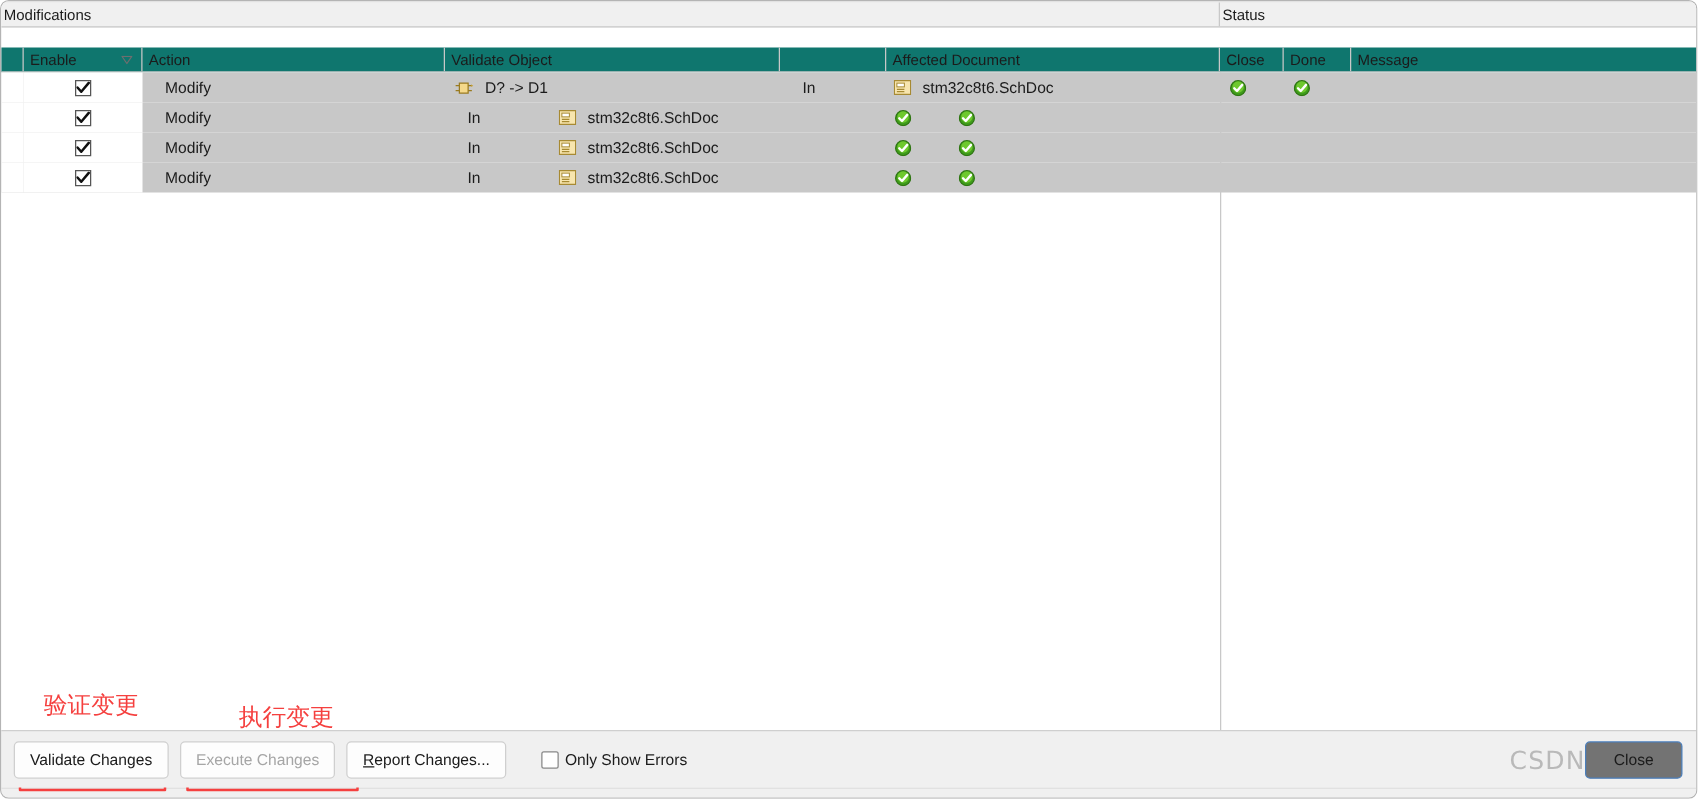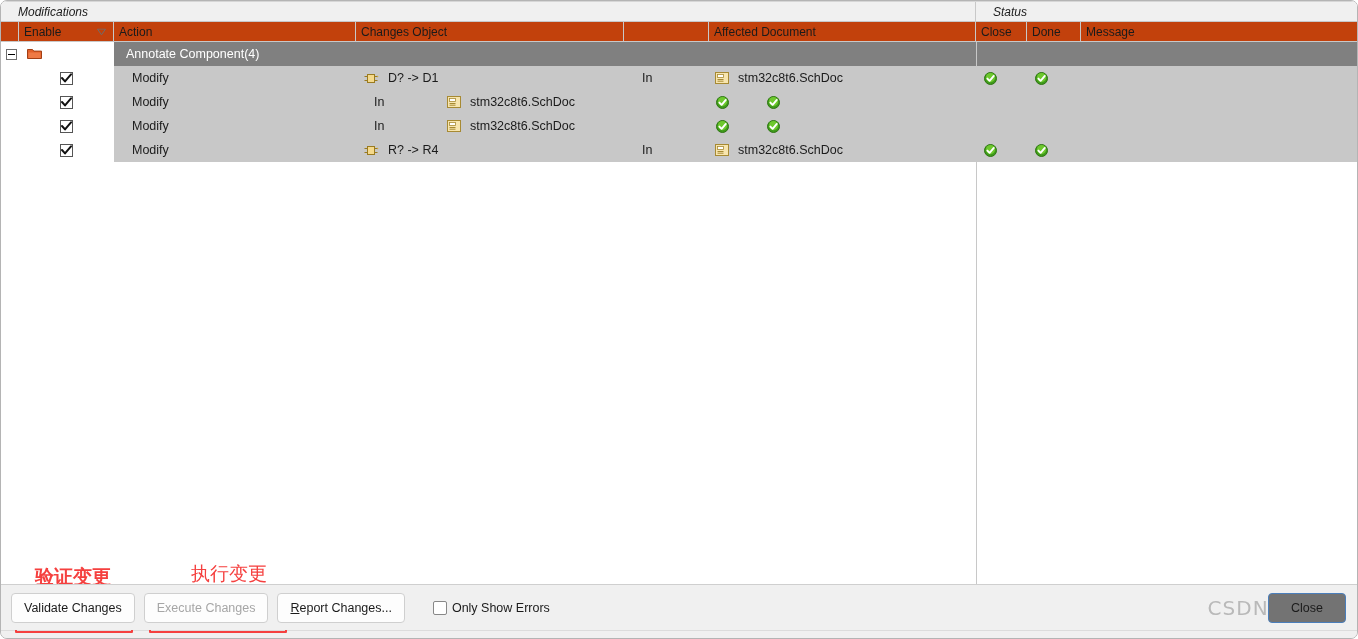--- a/index.html
+++ b/index.html
@@ -59,35 +59,35 @@
     display: flex;
     height: 20px;
     flex: 0 0 20px;
     background: #f0f0f0;
     border-bottom: 1px solid #c8c8c8;
     font-size: 12px;
     color: #1b1b1b;
   }
   .group-header .gcell {
     display: flex; align-items: center;
-    padding-left: 17px;
+    padding-left: 2px;
     border-right: 1px solid #c8c8c8;
     height: 100%;
-    font-style: italic;
   }
   .group-header .gcell:last-child { border-right: none; }
 
   .col-header {
     display: flex;
     height: 20px;
     flex: 0 0 20px;
-    background: #c2410c;
+    background: #0f766e;
     border-bottom: 1px solid #c8c8c8;
     font-size: 12px;
     color: #1b1b1b;
+    margin-top: 16px;
   }
   .col-header .hcell {
     display: flex; align-items: center;
     padding-left: 5px;
     border-right: 1px solid #c8c8c8;
     height: 100%;
     position: relative;
     white-space: nowrap;
     overflow: hidden;
   }
@@ -268,66 +268,91 @@
 
     <div class="col-header">
       <div class="hcell" style="width:18px"></div>
       <div class="hcell" style="width:95px">
         <span>Enable</span>
         <svg class="sort-caret" width="9" height="7" viewBox="0 0 9 7">
           <path d="M0.5 0.5 L8.5 0.5 L4.5 6.3 Z" fill="none" stroke="#6e6e6e" stroke-width="1"></path>
         </svg>
       </div>
       <div class="hcell" style="width:242px">Action</div>
-      <div class="hcell" style="width:268px">Changes Object</div>
+      <div class="hcell" style="width:268px">Validate Object</div>
       <div class="hcell" style="width:85px"></div>
       <div class="hcell" style="width:267px">Affected Document</div>
       <div class="hcell" style="width:51px">Close</div>
       <div class="hcell" style="width:54px">Done</div>
       <div class="hcell" style="flex:1">Message</div>
     </div>
 
     <div class="rows" id="rows-container">
       <div class="status-divider" style="left:975px"></div>
-    <div class="row group">
-          <div class="cell" style="width:18px;background:#fff;overflow:visible">
-     <div class="tree-toggle">
-              <div class="minus"></div>
-            </div>
-   </div>
-   <div class="cell" style="width:95px;background:#fff;padding-left:2px">
-            <svg class="folder-icon" width="15" height="12" viewBox="0 0 15 12">
-    <path d="M0.5 1.5 h5 l1.3 1.6 h7.7 v7.4 h-14 z" fill="#e2602a" stroke="#a23f14" stroke-width="1"></path>
-    <path d="M1.5 4.6 h12 v5.4 h-12 z" fill="#ef7a45"></path>
-  </svg>
-          </div>
-   <div class="cell" style="flex:1">
-            <span class="group-label">Annotate Component(4)</span>
+        <div class="row data">
+          <div class="cell" style="width:18px;background:#fff"></div>
+     <div class="cell" style="width:95px;background:#fff;justify-content:center">
+       <span class="row-check">
+              <svg width="11" height="10" viewBox="0 0 11 10">
+    <path d="M1 5 L4 8.4 L10 1.3" stroke="#111" stroke-width="2" fill="none" stroke-linecap="round" stroke-linejoin="round"></path>
+  </svg>
+            </span>
+     </div>
+     <div class="cell pad" style="width:242px">
+       <span>Modify</span>
+     </div>
+     <div class="cell" style="width:268px;padding-left:8px">
+       <svg class="comp-icon" width="15" height="11" viewBox="0 0 15 11">
+    <rect x="3.5" y="1.5" width="7" height="8" fill="#f5d98b" stroke="#9a7b20" stroke-width="1"></rect>
+    <path d="M0.5 3.5 H3.5 M0.5 7.5 H3.5 M10.5 3.5 H13.5 M10.5 7.5 H13.5" stroke="#9a7b20" stroke-width="1"></path>
+    <path d="M13 2.4 L14.6 3.5 L13 4.6 Z" fill="#c9a43a"></path>
+  </svg>
+            <span class="obj-text">D? -&gt; D1</span>
+     </div>
+     <div class="cell pad" style="width:85px">
+       <span>In</span>
+     </div>
+     <div class="cell" style="width:267px;padding-left:6px">
+       <svg class="doc-icon" width="14" height="12" viewBox="0 0 14 12">
+    <rect x="0.5" y="0.5" width="13" height="11" fill="#f7e5ae" stroke="#a78a33" stroke-width="1"></rect>
+    <rect x="2.5" y="2.5" width="6" height="3" fill="#fff" stroke="#a78a33" stroke-width=".8"></rect>
+    <path d="M2.5 7.5 H8.5 M2.5 9.2 H8.5" stroke="#a78a33" stroke-width="1"></path>
+  </svg>
+            <span class="doc-text">stm32c8t6.SchDoc</span>
+     </div>
+     <div class="cell" style="width:51px;padding-left:8px">
+            <svg class="check-badge" width="13" height="13" viewBox="0 0 13 13">
+    <circle cx="6.5" cy="6.5" r="6" fill="#3f9b1b" stroke="#2e7512" stroke-width="1"></circle>
+    <circle cx="6.5" cy="5.6" r="4.6" fill="#6ec82e"></circle>
+    <path d="M3.4 6.6 L5.6 8.8 L9.8 3.9" stroke="#ffffff" stroke-width="1.9" fill="none" stroke-linecap="round" stroke-linejoin="round"></path>
+  </svg>
+          </div>
+     <div class="cell" style="width:54px;padding-left:8px">
+            <svg class="check-badge" width="13" height="13" viewBox="0 0 13 13">
+    <circle cx="6.5" cy="6.5" r="6" fill="#3f9b1b" stroke="#2e7512" stroke-width="1"></circle>
+    <circle cx="6.5" cy="5.6" r="4.6" fill="#6ec82e"></circle>
+    <path d="M3.4 6.6 L5.6 8.8 L9.8 3.9" stroke="#ffffff" stroke-width="1.9" fill="none" stroke-linecap="round" stroke-linejoin="round"></path>
+  </svg>
+          </div>
+     <div class="cell pad" style="flex:1">
+            <span></span>
           </div>
         </div>
         <div class="row data">
           <div class="cell" style="width:18px;background:#fff"></div>
      <div class="cell" style="width:95px;background:#fff;justify-content:center">
        <span class="row-check">
               <svg width="11" height="10" viewBox="0 0 11 10">
     <path d="M1 5 L4 8.4 L10 1.3" stroke="#111" stroke-width="2" fill="none" stroke-linecap="round" stroke-linejoin="round"></path>
   </svg>
             </span>
      </div>
      <div class="cell pad" style="width:242px">
        <span>Modify</span>
      </div>
-     <div class="cell" style="width:268px;padding-left:8px">
-       <svg class="comp-icon" width="15" height="11" viewBox="0 0 15 11">
-    <rect x="3.5" y="1.5" width="7" height="8" fill="#f5d98b" stroke="#9a7b20" stroke-width="1"></rect>
-    <path d="M0.5 3.5 H3.5 M0.5 7.5 H3.5 M10.5 3.5 H13.5 M10.5 7.5 H13.5" stroke="#9a7b20" stroke-width="1"></path>
-    <path d="M13 2.4 L14.6 3.5 L13 4.6 Z" fill="#c9a43a"></path>
-  </svg>
-            <span class="obj-text">D? -&gt; D1</span>
-     </div>
      <div class="cell pad" style="width:85px">
        <span>In</span>
      </div>
      <div class="cell" style="width:267px;padding-left:6px">
        <svg class="doc-icon" width="14" height="12" viewBox="0 0 14 12">
     <rect x="0.5" y="0.5" width="13" height="11" fill="#f7e5ae" stroke="#a78a33" stroke-width="1"></rect>
     <rect x="2.5" y="2.5" width="6" height="3" fill="#fff" stroke="#a78a33" stroke-width=".8"></rect>
     <path d="M2.5 7.5 H8.5 M2.5 9.2 H8.5" stroke="#a78a33" stroke-width="1"></path>
   </svg>
             <span class="doc-text">stm32c8t6.SchDoc</span>
@@ -425,73 +450,24 @@
             <svg class="check-badge" width="13" height="13" viewBox="0 0 13 13">
     <circle cx="6.5" cy="6.5" r="6" fill="#3f9b1b" stroke="#2e7512" stroke-width="1"></circle>
     <circle cx="6.5" cy="5.6" r="4.6" fill="#6ec82e"></circle>
     <path d="M3.4 6.6 L5.6 8.8 L9.8 3.9" stroke="#ffffff" stroke-width="1.9" fill="none" stroke-linecap="round" stroke-linejoin="round"></path>
   </svg>
           </div>
      <div class="cell pad" style="flex:1">
             <span></span>
           </div>
         </div>
-        <div class="row data">
-          <div class="cell" style="width:18px;background:#fff"></div>
-     <div class="cell" style="width:95px;background:#fff;justify-content:center">
-       <span class="row-check">
-              <svg width="11" height="10" viewBox="0 0 11 10">
-    <path d="M1 5 L4 8.4 L10 1.3" stroke="#111" stroke-width="2" fill="none" stroke-linecap="round" stroke-linejoin="round"></path>
-  </svg>
-            </span>
-     </div>
-     <div class="cell pad" style="width:242px">
-       <span>Modify</span>
-     </div>
-     <div class="cell" style="width:268px;padding-left:8px">
-       <svg class="comp-icon" width="15" height="11" viewBox="0 0 15 11">
-    <rect x="3.5" y="1.5" width="7" height="8" fill="#f5d98b" stroke="#9a7b20" stroke-width="1"></rect>
-    <path d="M0.5 3.5 H3.5 M0.5 7.5 H3.5 M10.5 3.5 H13.5 M10.5 7.5 H13.5" stroke="#9a7b20" stroke-width="1"></path>
-    <path d="M13 2.4 L14.6 3.5 L13 4.6 Z" fill="#c9a43a"></path>
-  </svg>
-            <span class="obj-text">R? -&gt; R4</span>
-     </div>
-     <div class="cell pad" style="width:85px">
-       <span>In</span>
-     </div>
-     <div class="cell" style="width:267px;padding-left:6px">
-       <svg class="doc-icon" width="14" height="12" viewBox="0 0 14 12">
-    <rect x="0.5" y="0.5" width="13" height="11" fill="#f7e5ae" stroke="#a78a33" stroke-width="1"></rect>
-    <rect x="2.5" y="2.5" width="6" height="3" fill="#fff" stroke="#a78a33" stroke-width=".8"></rect>
-    <path d="M2.5 7.5 H8.5 M2.5 9.2 H8.5" stroke="#a78a33" stroke-width="1"></path>
-  </svg>
-            <span class="doc-text">stm32c8t6.SchDoc</span>
-     </div>
-     <div class="cell" style="width:51px;padding-left:8px">
-            <svg class="check-badge" width="13" height="13" viewBox="0 0 13 13">
-    <circle cx="6.5" cy="6.5" r="6" fill="#3f9b1b" stroke="#2e7512" stroke-width="1"></circle>
-    <circle cx="6.5" cy="5.6" r="4.6" fill="#6ec82e"></circle>
-    <path d="M3.4 6.6 L5.6 8.8 L9.8 3.9" stroke="#ffffff" stroke-width="1.9" fill="none" stroke-linecap="round" stroke-linejoin="round"></path>
-  </svg>
-          </div>
-     <div class="cell" style="width:54px;padding-left:8px">
-            <svg class="check-badge" width="13" height="13" viewBox="0 0 13 13">
-    <circle cx="6.5" cy="6.5" r="6" fill="#3f9b1b" stroke="#2e7512" stroke-width="1"></circle>
-    <circle cx="6.5" cy="5.6" r="4.6" fill="#6ec82e"></circle>
-    <path d="M3.4 6.6 L5.6 8.8 L9.8 3.9" stroke="#ffffff" stroke-width="1.9" fill="none" stroke-linecap="round" stroke-linejoin="round"></path>
-  </svg>
-          </div>
-     <div class="cell pad" style="flex:1">
-            <span></span>
-          </div>
-        </div>
       </div>
   </div>
 
-  <div class="annot" style="left:34px; top:563px;font-weight:bold;">验证变更</div>
+  <div class="annot" style="left:34px; top:550px;">验证变更</div>
   <div class="annot" style="left:190px; top:560px;">执行变更</div>
   <div class="annot-box" style="left:14px; top:597px; width:118px; height:35px;"></div>
   <div class="annot-box" style="left:148px; top:597px; width:138px; height:35px;"></div>
 
   <div class="bottombar">
     <button class="btn">Validate Changes</button>
     <button class="btn disabled">Execute Changes</button>
     <button class="btn">
         <u>R</u>
         <span>eport Changes...</span>

